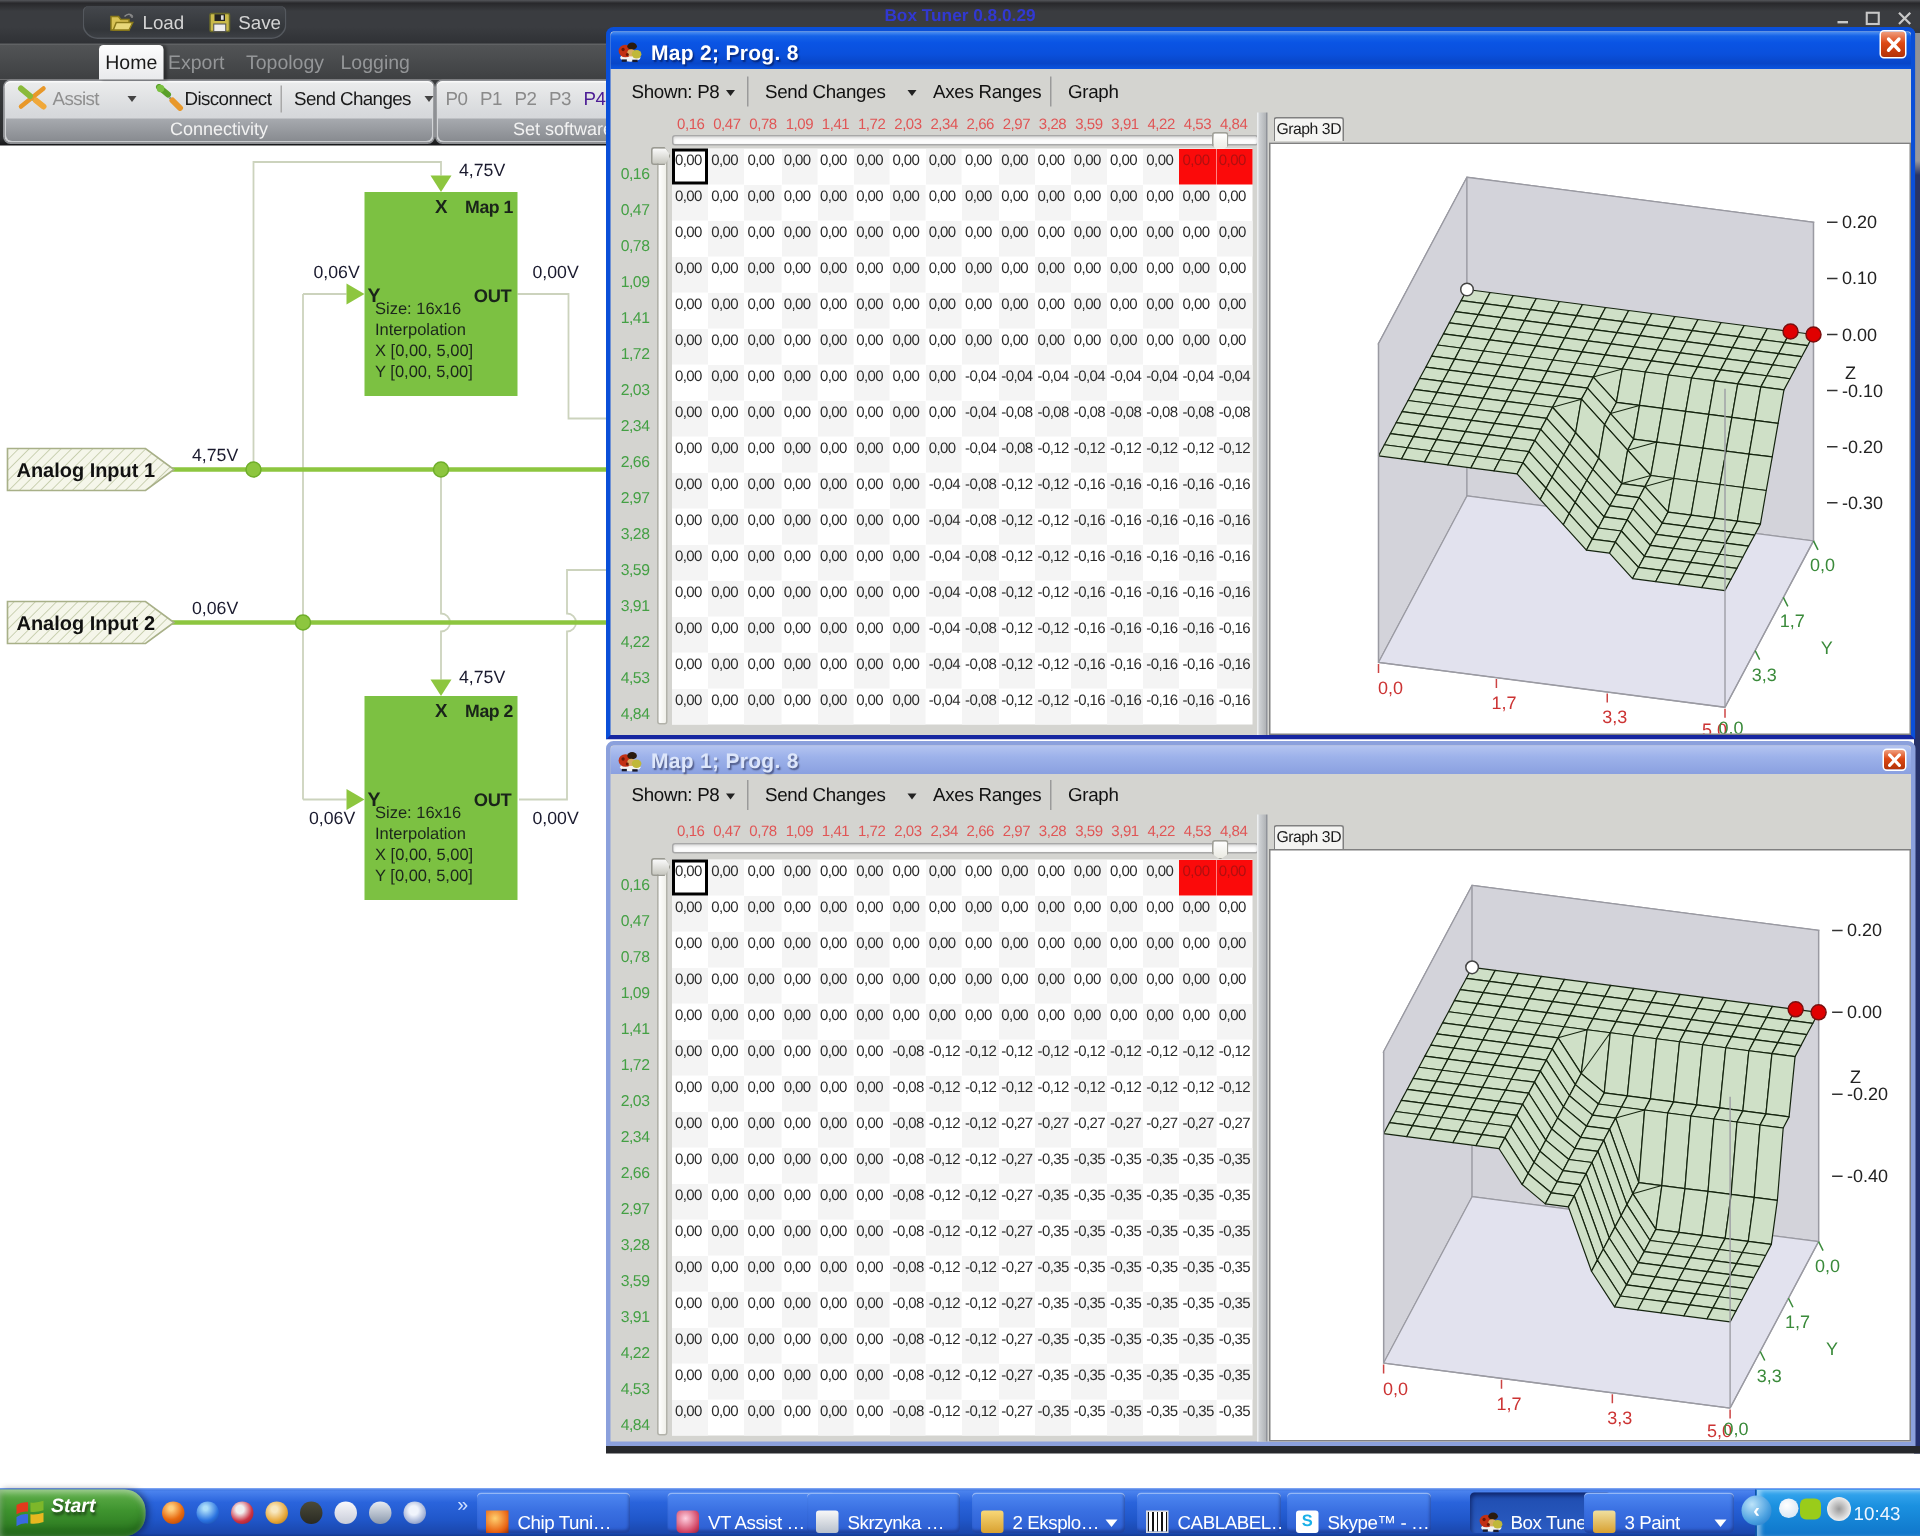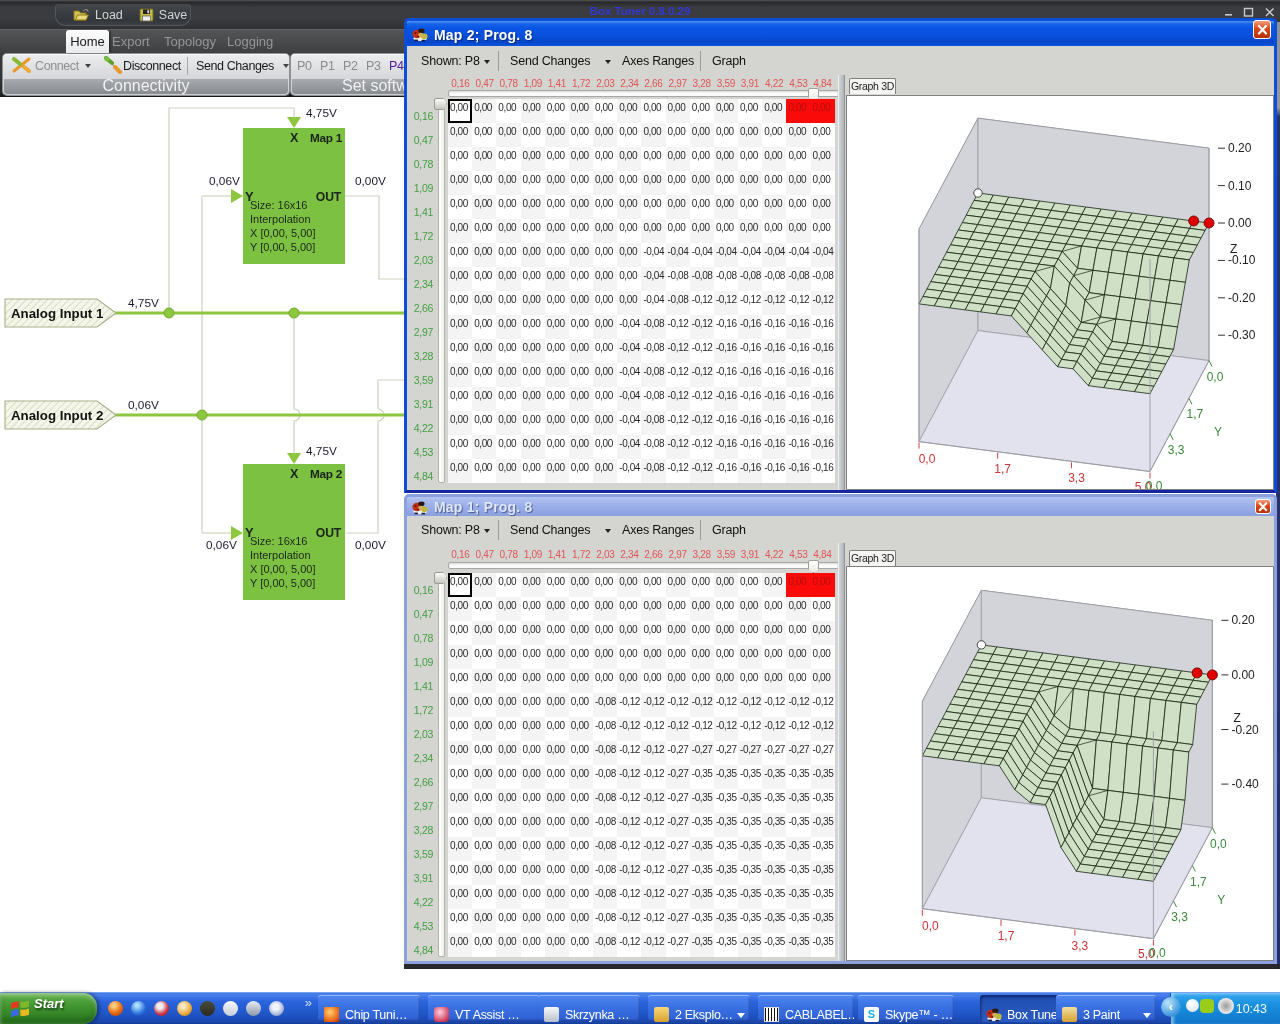--- a/index.html
+++ b/index.html
@@ -13,21 +13,21 @@
 .qico { display:inline-flex; }
 .qtxt { color:#d4d4d4; font-size:12.5px; margin-left:5px; }
 .tabrow { position:absolute; left:0; top:29px; width:1280px; height:24px;
   background:linear-gradient(#525456,#3e4042); border-top:1px solid #606264; }
 .ribbase { position:absolute; left:0; top:53px; width:1280px; height:44px;
   background:linear-gradient(#3a3c3e,#2a2c2e 90%,#151517); }
 .grpbg { position:absolute; top:54px; height:41px; border-radius:4px;
   background:linear-gradient(#eceded,#d8dadd 50%,#cbcdd0);
   box-shadow:inset 0 1px 0 #fafafa, 0 0 0 1px #8e9094; }
 .grpcap { position:absolute; left:1px; right:1px; bottom:1px; height:15px;
-  background:linear-gradient(#a7aaaf,#888b90); color:#f2f2f2; font-size:16px;
+  background:linear-gradient(#a7aaaf,#888b90); color:#f2f2f2; font-size:12px;
   text-align:center; border-radius:0 0 4px 4px; line-height:14px; }
 .tools { position:absolute; left:0; top:55px; width:404px; height:22px; }
 .hometab { position:absolute; left:66px; top:30px; width:43px; height:23px;
   background:linear-gradient(#fdfdfd,#e9eaec); border-radius:3px 3px 0 0; color:#1a1a1a;
   font-size:13px; text-align:center; line-height:23px; box-shadow:2px 0 2px rgba(0,0,0,0.35); }
 .ttab { position:absolute; top:34px; color:#949698; font-size:13px; }
 .tbtxt { position:absolute; top:4px; font-size:12.5px; letter-spacing:-0.4px; color:#1a1a1a; }
 .tbtxt.dis { color:#8f8f8f; }
 .tsep { position:absolute; top:2px; width:1px; height:18px; background:#a8a8a8; }
 .da2 { position:absolute; top:9px; width:0; height:0; border:3.5px solid transparent; border-top:4.5px solid #444; }
@@ -149,21 +149,21 @@
 <span class="ttab" style="left:112px">Export</span>
 <span class="ttab" style="left:164px">Topology</span>
 <span class="ttab" style="left:227px">Logging</span>
 <div class="tools">
     <span style="position:absolute;left:11px;top:1px"><svg width="22" height="18" viewBox="0 0 22 18">
         <path d="M3 3 L18 15" stroke="#7a9a2a" stroke-width="3" stroke-linecap="round"></path>
         <path d="M18 3 L3 15" stroke="#e8982a" stroke-width="3" stroke-linecap="round"></path>
         <path d="M3 3 L9 8" stroke="#8aba3a" stroke-width="4" stroke-linecap="round"></path>
         <path d="M18 15 L13 11" stroke="#f0a83a" stroke-width="4" stroke-linecap="round"></path>
       </svg></span>
-    <span class="tbtxt dis" style="left:35px">Connect</span>
+    <span class="tbtxt dis" style="left:35px">Assist</span>
     <span class="da2" style="left:85px"></span>
     <span style="position:absolute;left:102px;top:1px"><svg width="22" height="18" viewBox="0 0 22 18">
         <path d="M4 2 L10 7" stroke="#5aa02a" stroke-width="4" stroke-linecap="round"></path>
         <path d="M11 9 L13 11" stroke="#888" stroke-width="1.5"></path>
         <path d="M13 11 L18 16" stroke="#e8982a" stroke-width="4" stroke-linecap="round"></path>
         <circle cx="5" cy="3" r="2.5" fill="#7ac040"></circle>
       </svg></span>
     <span class="tbtxt" style="left:123px">Disconnect</span>
     <span class="tsep" style="left:187px"></span>
     <span class="tbtxt" style="left:196px">Send Changes</span>
@@ -252,21 +252,21 @@
           <path d="M10.3 11.8 Q14.5 12.9 19 11.8 L19 18 Q14.5 19.1 10.3 18 Z" fill="#e8b820"></path>
         </g>
       </svg>
       <span class="stxt">Start</span>
     </div>
     <div class="qlzone"><span class="qli" style="background:radial-gradient(circle at 40% 30%,#ffd080 10%,#e86a10 55%,#a03c08)"></span><span class="qli" style="background:radial-gradient(circle at 40% 30%,#aee0fa 10%,#2a72e0 60%,#143a90)"></span><span class="qli" style="background:radial-gradient(circle at 40% 35%,#f0f0f0 20%,#cc3344 60%,#801a28)"></span><span class="qli" style="background:radial-gradient(circle at 40% 35%,#f8e8c0 15%,#e8a83a 60%,#a06a10)"></span><span class="qli" style="background:linear-gradient(#4a4a3a,#2a2a22)"></span><span class="qli" style="background:linear-gradient(#f8f8fc,#c8ccd8)"></span><span class="qli" style="background:linear-gradient(#e8ecf2,#8a98ac)"></span><span class="qli" style="background:radial-gradient(circle at 45% 40%,#f0f4fc 25%,#98a8d0 70%,#5a6a9a)"></span><span class="chev">»</span></div>
     <div class="tbtn" style="left:318px;width:102px">
       <span class="bico" style="background:radial-gradient(circle at 40% 35%,#ffd070,#e86010 70%,#90300a)"></span>
       <span class="btxt">Chip Tuni…</span>
     </div>
-    <div class="tbtn" style="left:428px;width:112px">
+    <div class="tbtn" style="left:445px;width:112px">
       <span class="bico" style="background:radial-gradient(circle at 40% 35%,#ffd0e0,#d04060 70%,#802040);border-radius:3px"></span>
       <span class="btxt">VT Assist …</span>
     </div>
     <div class="tbtn" style="left:538px;width:102px">
       <span class="bico" style="background:linear-gradient(#f8f8f8,#b8c0cc);border-radius:2px"></span>
       <span class="btxt">Skrzynka …</span>
     </div>
     <div class="tbtn" style="left:648px;width:102px">
       <span class="bico" style="background:linear-gradient(#f8d878,#d8a030);border-radius:2px"></span>
       <span class="btxt">2 Eksplo…</span>

